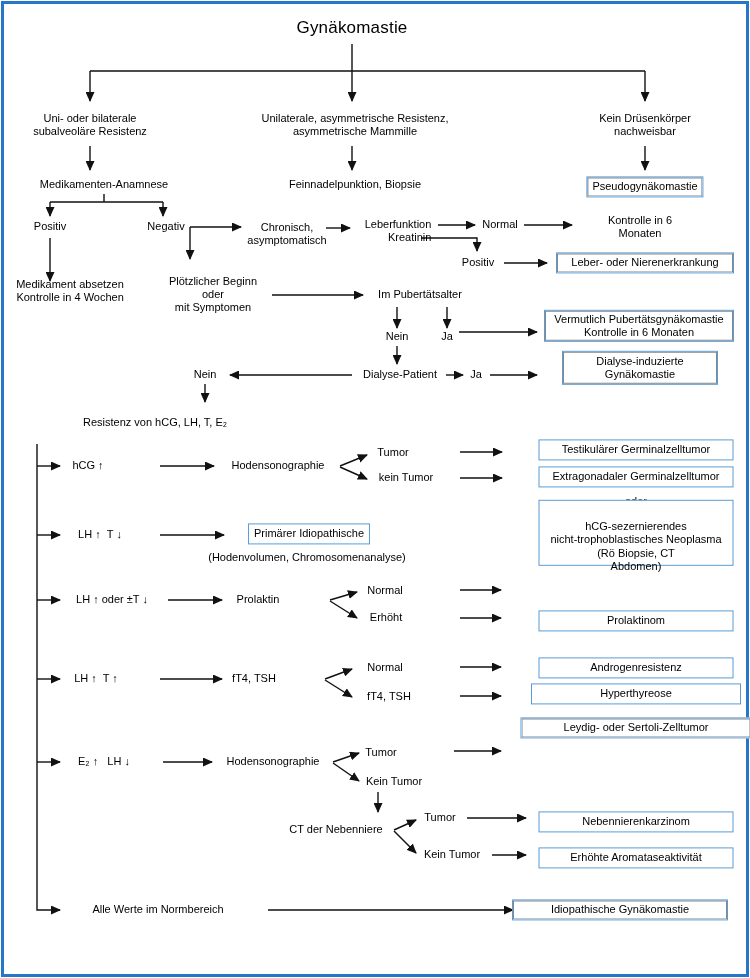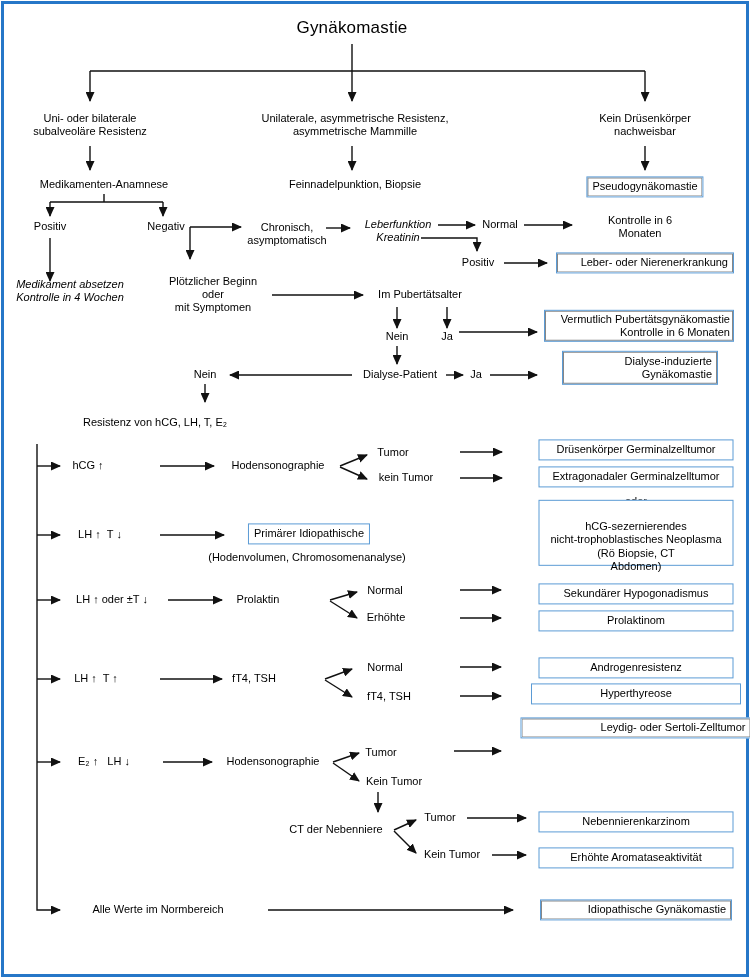--- a/index.html
+++ b/index.html
@@ -6,26 +6,26 @@
   #canvas{
     position:relative;width:750px;height:978px;background:#ffffff;
     font-family:"Liberation Sans",sans-serif;color:#000;overflow:hidden;
   }
   .frame{position:absolute;inset:1px;border:3px solid #2677c8;pointer-events:none;}
   svg.wires{position:absolute;left:0;top:0;}
   .node{
     position:absolute;transform:translate(-50%,-50%);
     font-size:11px;line-height:1.2;text-align:center;white-space:pre-line;
   }
-  .al{text-align:center;font-style:italic;}
+  .al{text-align:right;}
   .title{font-size:17px;letter-spacing:.2px;}
   .box{
     border:1.5px solid #5b9bd5;background:#fff;padding:3px 5px;box-sizing:border-box;
   }
-  .dbl{box-shadow:inset 0 0 0 1px rgba(70,70,70,.65);text-align:right;}
+  .dbl{box-shadow:inset 0 0 0 1px rgba(70,70,70,.65);}
 </style>
 </head>
 <body>
 
 <div id="canvas">
   <div class="frame"></div>
 
   <svg class="wires" width="750" height="978" viewBox="0 0 750 978" fill="none" stroke="#111" stroke-width="1.4">
     <defs>
       <marker id="ah" markerUnits="userSpaceOnUse" markerWidth="10" markerHeight="9" refX="9" refY="4.5" orient="auto-start-reverse">
@@ -145,36 +145,35 @@
   <div class="node" style="left:205px;top:375px">Nein</div>
   <div class="node" style="left:476px;top:375px">Ja</div>
   <div class="node box dbl" style="left:640px;top:368px;width:156px">Dialyse-induzierte Gynäkomastie</div>
 
   <div class="node" style="left:155px;top:423px">Resistenz von hCG, LH, T, E₂</div>
 
   <div class="node" style="left:88px;top:466px">hCG ↑</div>
   <div class="node" style="left:278px;top:466px">Hodensonographie</div>
   <div class="node" style="left:393px;top:453px">Tumor</div>
   <div class="node" style="left:406px;top:478px">kein Tumor</div>
-  <div class="node box" style="left:636px;top:450px;width:195px">Drüsenkörper Germinalzelltumor</div>
+  <div class="node box" style="left:636px;top:450px;width:195px">Testikulärer Germinalzelltumor</div>
   <div class="node box" style="left:636px;top:477px;width:195px">Extragonadaler Germinalzelltumor</div>
   <div class="node" style="left:636px;top:502px">oder</div>
   <div class="node box" style="left:636px;top:533px;width:195px;padding:19px 4px">hCG-sezernierendes
 nicht-trophoblastisches Neoplasma</div>
   <div class="node" style="left:636px;top:560px">(Rö Biopsie, CT Abdomen)</div>
 
   <div class="node" style="left:100px;top:535px">LH ↑&nbsp;&nbsp;T ↓</div>
   <div class="node box" style="left:309px;top:534px">Primärer Idiopathische</div>
   <div class="node" style="left:307px;top:558px">(Hodenvolumen, Chromosomenanalyse)</div>
 
   <div class="node" style="left:112px;top:600px">LH ↑ oder ±T ↓</div>
   <div class="node" style="left:258px;top:600px">Prolaktin</div>
   <div class="node" style="left:385px;top:591px">Normal</div>
-  <div class="node" style="left:386px;top:618px">Erhöhte</div>
-  <div class="node box" style="left:636px;top:594px;width:195px">Sekundärer Hypogonadismus</div>
+  <div class="node" style="left:386px;top:618px">Erhöht</div>
   <div class="node box" style="left:636px;top:621px;width:195px">Prolaktinom</div>
 
   <div class="node" style="left:96px;top:679px">LH ↑&nbsp; T ↑</div>
   <div class="node" style="left:254px;top:679px">fT4, TSH</div>
   <div class="node" style="left:385px;top:668px">Normal</div>
   <div class="node" style="left:389px;top:697px">fT4, TSH</div>
   <div class="node box" style="left:636px;top:668px;width:195px">Androgenresistenz</div>
   <div class="node box" style="left:636px;top:694px;width:210px">Hyperthyreose</div>
 
   <div class="node" style="left:104px;top:762px">E₂ ↑&nbsp;&nbsp; LH ↓</div>
@@ -183,14 +182,14 @@
   <div class="node" style="left:394px;top:782px">Kein Tumor</div>
   <div class="node box dbl" style="left:636px;top:728px;width:231px">Leydig- oder Sertoli-Zelltumor</div>
 
   <div class="node" style="left:336px;top:830px">CT der Nebenniere</div>
   <div class="node" style="left:440px;top:818px">Tumor</div>
   <div class="node" style="left:452px;top:855px">Kein Tumor</div>
   <div class="node box" style="left:636px;top:822px;width:195px">Nebennierenkarzinom</div>
   <div class="node box" style="left:636px;top:858px;width:195px">Erhöhte Aromataseaktivität</div>
 
   <div class="node" style="left:158px;top:910px">Alle Werte im Normbereich</div>
-  <div class="node box dbl" style="left:636px;top:910px;width:192px">Idiopathische Gynäkomastie</div>
+  <div class="node box dbl" style="left:620px;top:910px;width:216px">Idiopathische Gynäkomastie</div>
 </div>
 
 </body></html>

